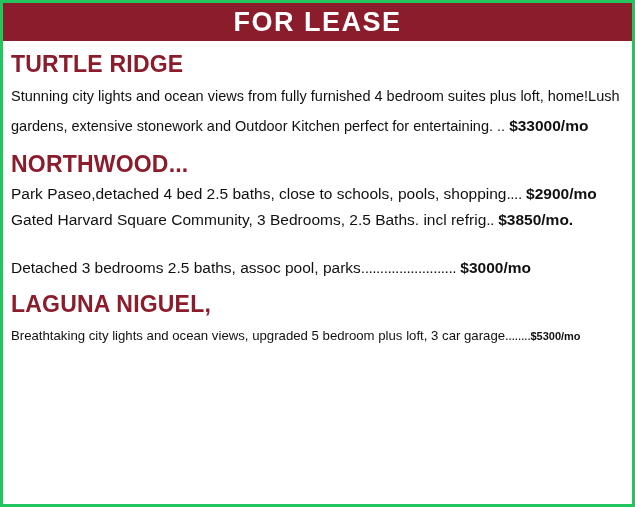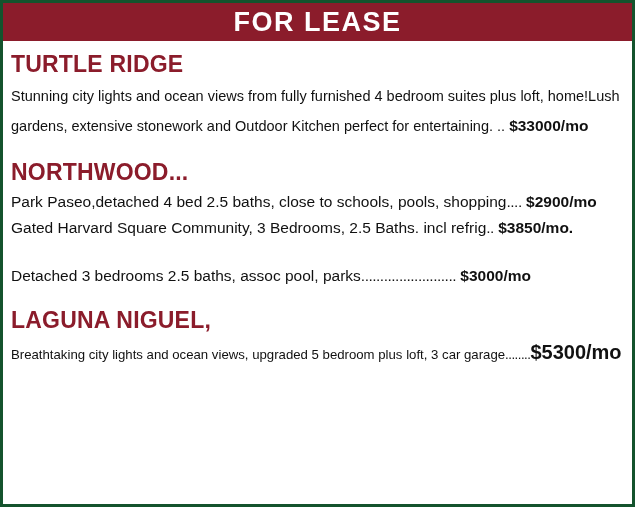--- a/index.html
+++ b/index.html
@@ -10,21 +10,21 @@
     width: 635px;
     height: 507px;
     background: #ffffff;
     font-family: "Liberation Sans", sans-serif;
   }
   .flyer {
     position: relative;
     width: 635px;
     height: 507px;
     box-sizing: border-box;
-    border: 3px solid #14532d;
+    border: 3px solid #22c55e;
     background: #ffffff;
     overflow: hidden;
   }
   .banner {
     background: #8b1c2b;
     color: #ffffff;
     text-align: center;
     font-weight: bold;
     font-size: 27px;
     letter-spacing: 1.5px;
@@ -38,21 +38,21 @@
   .heading {
     color: #8b1c2b;
     font-weight: bold;
     font-size: 23px;
     letter-spacing: 0.2px;
     line-height: 30px;
     margin: 4px 0 2px 0;
     font-family: "Liberation Sans", sans-serif;
   }
   .heading.small-gap {
-    margin-top: 16px;
+    margin-top: 8px;
   }
   .desc {
     color: #111111;
     font-size: 14.5px;
     line-height: 30px;
     font-family: "Liberation Sans", sans-serif;
     white-space: nowrap;
   }
   .desc.tight {
     font-size: 13.2px;
@@ -60,21 +60,21 @@
   .desc.plain {
     font-size: 15.5px;
     line-height: 26px;
   }
   .price {
     font-weight: bold;
     font-size: 15.5px;
     color: #111111;
   }
   .price.sm {
-    font-size: 20px;
+    font-size: 11px;
   }
   .sub-label {
     color: #111111;
     font-size: 15.5px;
     line-height: 26px;
     margin-top: 6px;
   }
   .leader {
     letter-spacing: -0.5px;
   }

